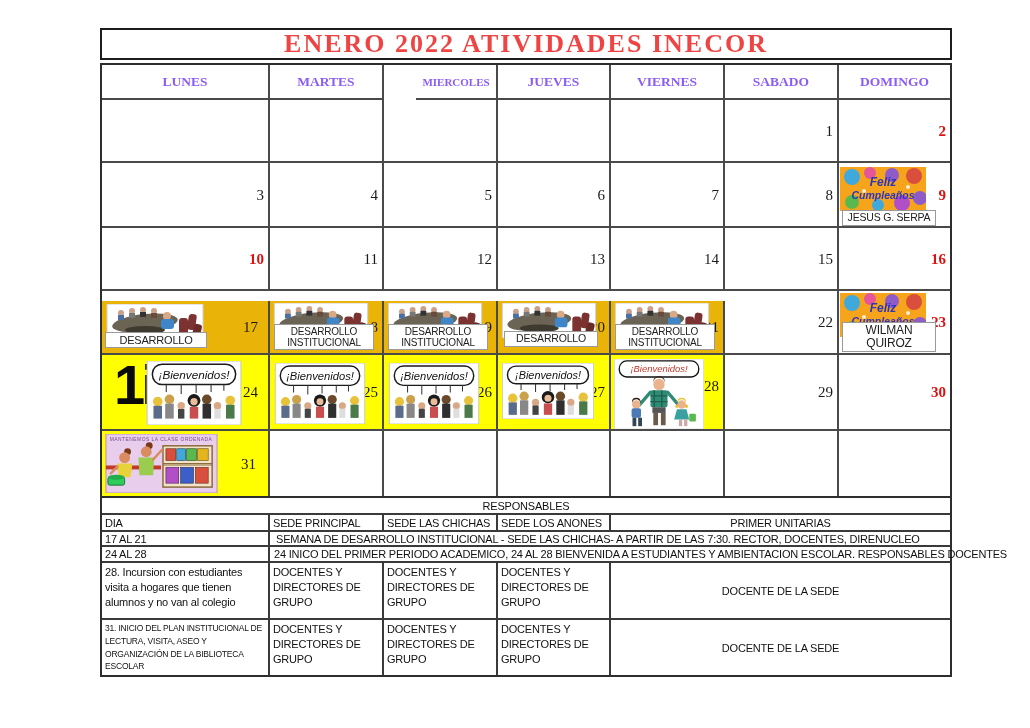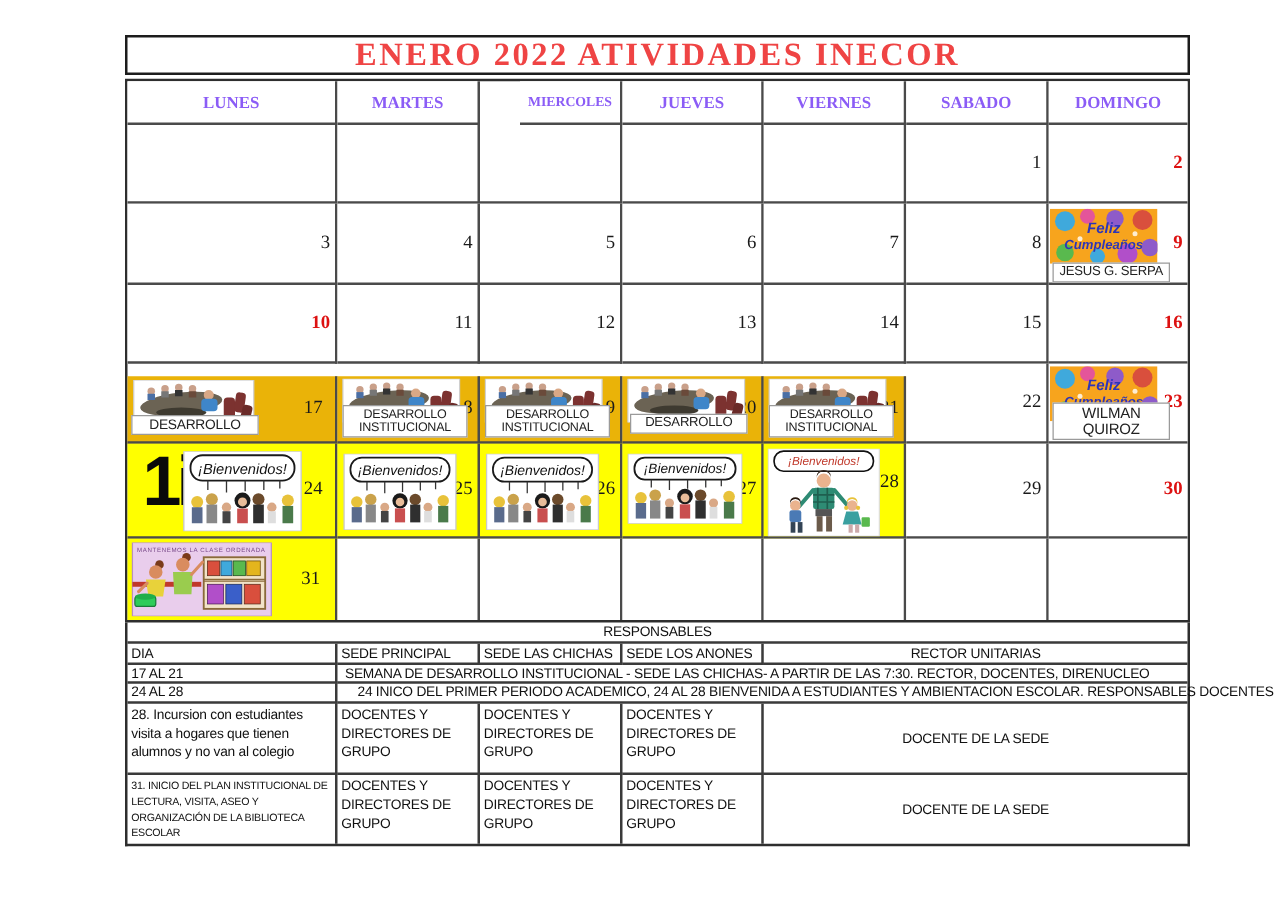--- a/index.html
+++ b/index.html
@@ -463,34 +463,34 @@
     <div class="r vr">
         <span>SEDE PRINCIPAL</span>
       </div>
     <div class="r vr">
         <span>SEDE LAS CHICHAS</span>
       </div>
     <div class="r vr">
         <span>SEDE LOS ANONES</span>
       </div>
     <div class="r center">
-        <span>RECTOR UNITARIAS</span>
+        <span>PRIMER UNITARIAS</span>
       </div>
 
     <div class="r vr">
         <span>17 AL 21</span>
       </div>
     <div class="r span4" style="padding-left:6px;">
         <span>SEMANA DE DESARROLLO INSTITUCIONAL - SEDE LAS CHICHAS- A PARTIR DE LAS 7:30. RECTOR,  DOCENTES, DIRENUCLEO</span>
       </div>
 
     <div class="r vr">
         <span>24  AL 28</span>
       </div>
-    <div class="r span4" style="padding-left:16px;">
+    <div class="r span4" style="padding-left:4px;">
         <span>24  INICO DEL PRIMER PERIODO ACADEMICO, 24 AL 28  BIENVENIDA A ESTUDIANTES  Y AMBIENTACION ESCOLAR.    RESPONSABLES DOCENTES</span>
       </div>
 
     <div class="r vr wrap">
         <span>28.  Incursion con estudiantes visita a hogares que tienen alumnos y no van al colegio</span>
       </div>
     <div class="r vr wrap">
         <span>DOCENTES Y DIRECTORES DE GRUPO</span>
       </div>
     <div class="r vr wrap">

